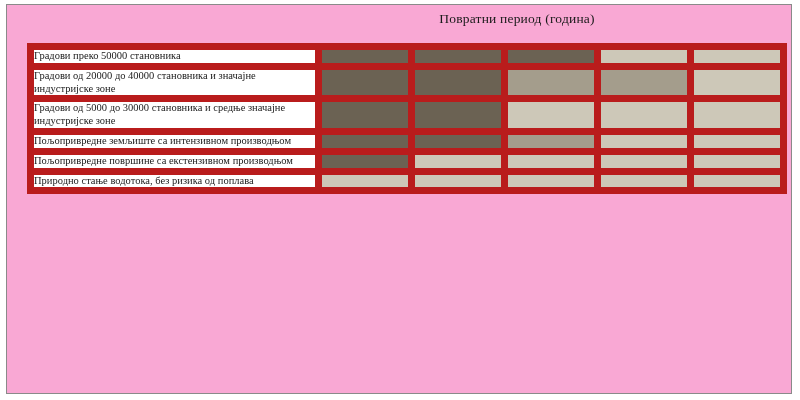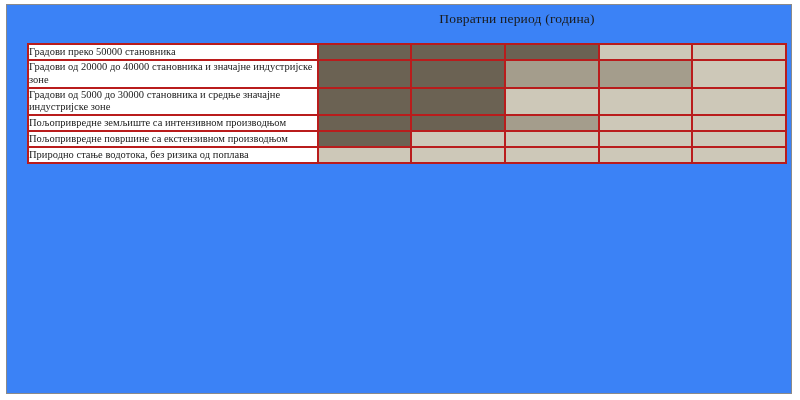--- a/index.html
+++ b/index.html
@@ -15,21 +15,21 @@
     overflow: hidden;
   }
   #frame {
     position: absolute;
     left: 6px;
     top: 4px;
     width: 786px;
     height: 390px;
     border: 1px solid #8a8a8a;
     box-sizing: border-box;
-    background: #3b82f6;
+    background: #f9a8d4;
     font-family: Liberation Serif, serif;
   }
   #chart-title {
     position: absolute;
     left: 240px;
     top: 6px;
     width: 540px;
     text-align: center;
     font-size: 13.5px;
     letter-spacing: 0.2px;
@@ -55,21 +55,21 @@
     top: 38px;
     width: 760px;
     height: 256px;
   }
   table.matrix {
     border-collapse: collapse;
     width: 760px;
     table-layout: fixed;
   }
   table.matrix td {
-    border: 2px solid #b91c1c;
+    border: 7px solid #b91c1c;
     padding: 0;
     height: 16px;
     box-sizing: border-box;
   }
   td.labelcell {
     width: 212px;
     border: 1px solid #4a4238;
     padding: 2px 4px 2px 6px;
     vertical-align: middle;
     font-size: 10.5px;

